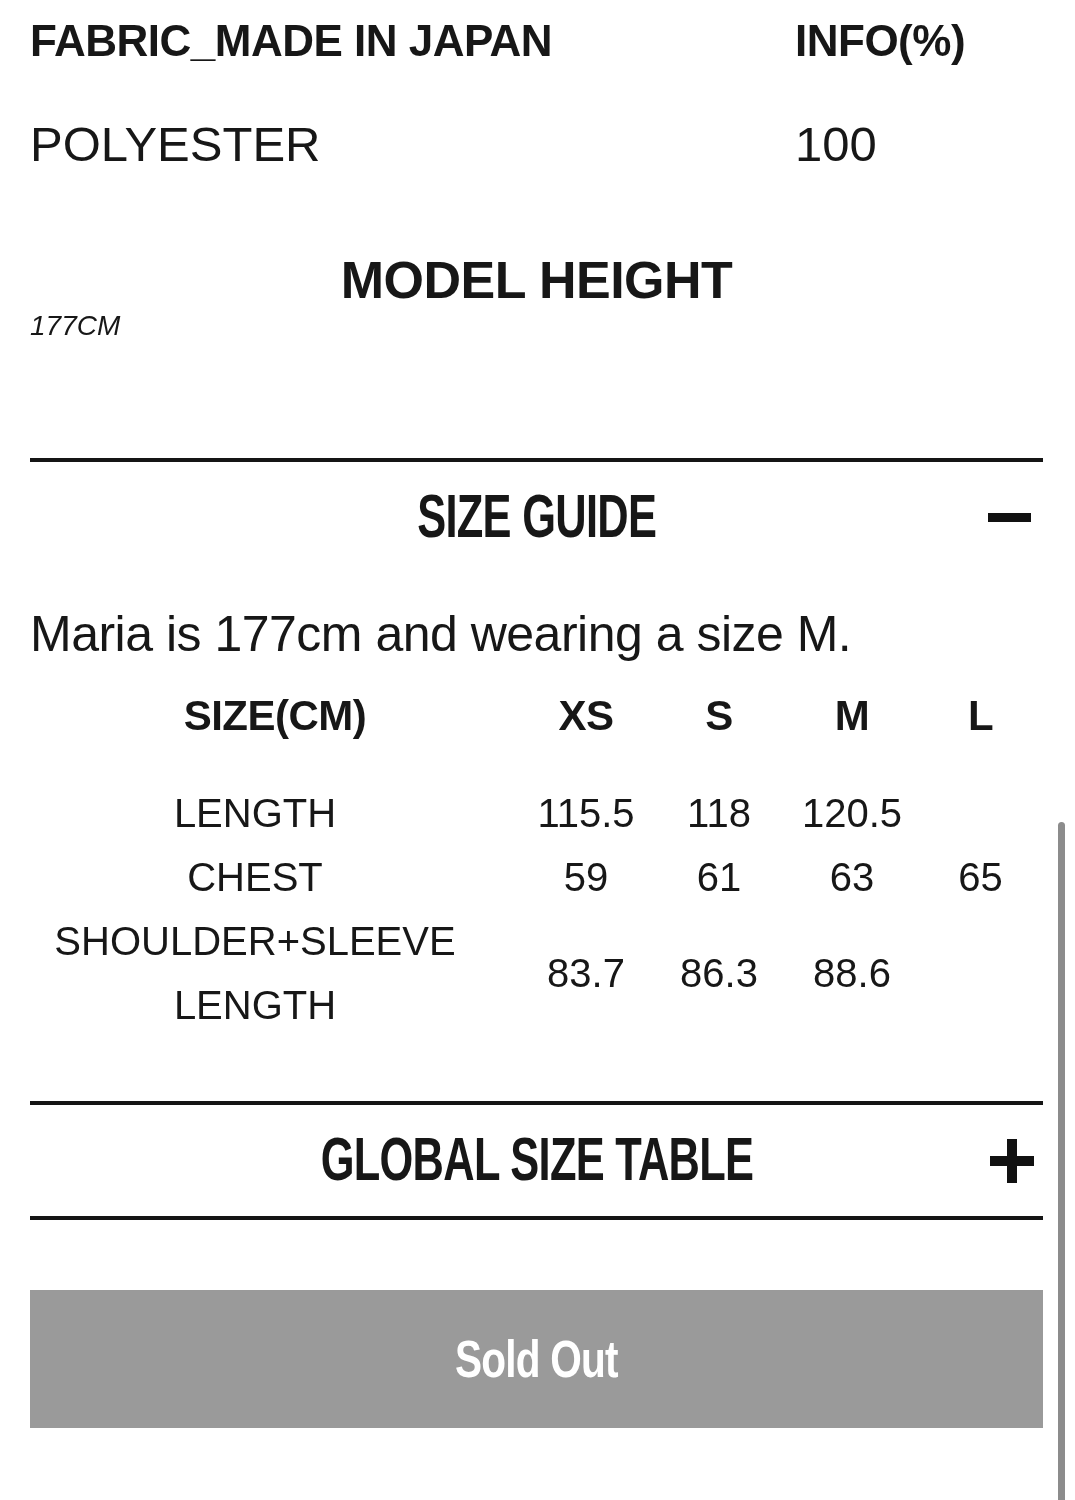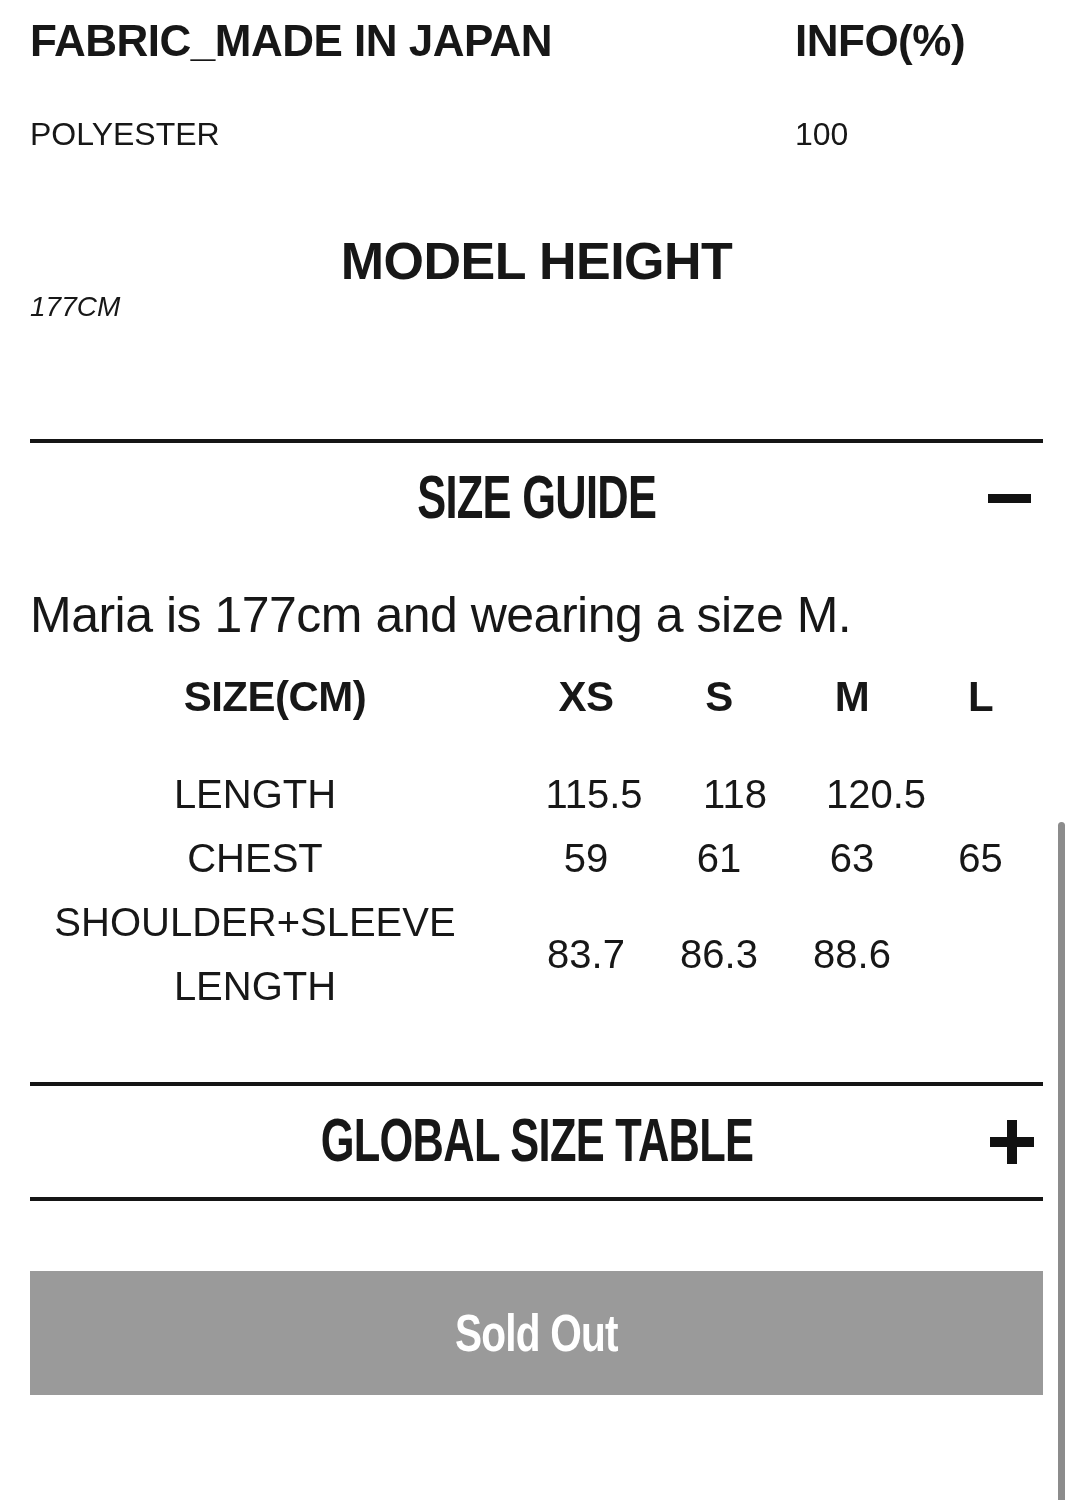--- a/index.html
+++ b/index.html
@@ -9,21 +9,21 @@
     overflow: hidden;
     position: relative;
     font-family: "Liberation Sans", "DejaVu Sans", sans-serif;
     color: #171717;
   }
   .page { padding: 0 32px 0 30px; }
 
   
   .two-col { display: grid; grid-template-columns: 765px 1fr; align-items: baseline; }
   .fabric-head { margin-top: 16px; font-size: 44px; font-weight: bold; letter-spacing: -0.5px; }
-  .fabric-row  { margin-top: 50px; font-size: 32px; font-weight: normal; }
+  .fabric-row  { margin-top: 50px; font-size: 49px; font-weight: normal; }
   .model-title { margin-top: 78px; font-size: 52px; font-weight: bold; letter-spacing: -0.5px; text-align: center; }
   .model-value { font-size: 28px; font-style: italic; }
 
   
   .rule { height: 4px; background: #151515; border: none; }
   .rule-1 { margin-top: 116px; }
   .rule-2 { margin-top: 64px; }
 
   
   .accordion-bar {
@@ -56,27 +56,27 @@
   .note { margin-top: 32px; font-size: 50px; letter-spacing: -0.5px; }
   .size-table { margin-top: 22px; text-align: center; }
   .t-row {
     display: grid;
     grid-template-columns: 490px 132px 134px 132px 1fr;
     align-items: center;
   }
   .t-head { font-weight: bold; font-size: 42px; letter-spacing: -0.5px; line-height: 1.1; padding: 8px 0 0 0; }
   .t-data { font-size: 40px; line-height: 1.52; }
   .t-data .t-label { padding-right: 40px; line-height: 1.6; }
-  .t-first { margin-top: 42px; gap: 8px; }
+  .t-first { margin-top: 42px; }
 
   
   .sold-out-button {
     display: block;
     width: 100%;
-    height: 124px;
+    height: 138px;
     margin-top: 70px;
     background: #9a9a9a;
     border: none;
     text-align: center;
     color: #ffffff;
     cursor: default;
   }
   .sold-out-button .cond { font-size: 52px; transform: scaleX(0.78); color: #ffffff; }
 
   

